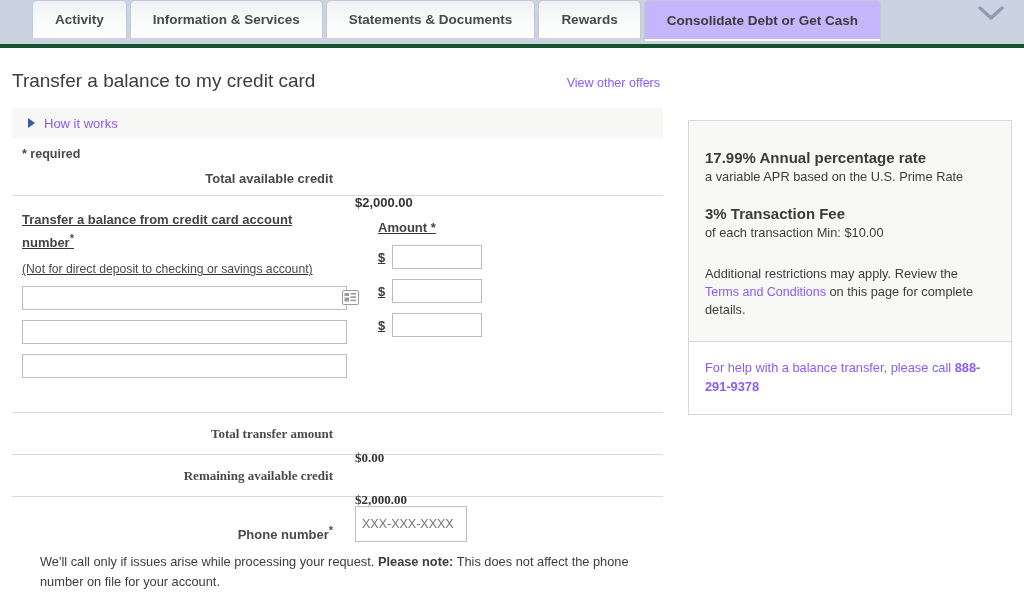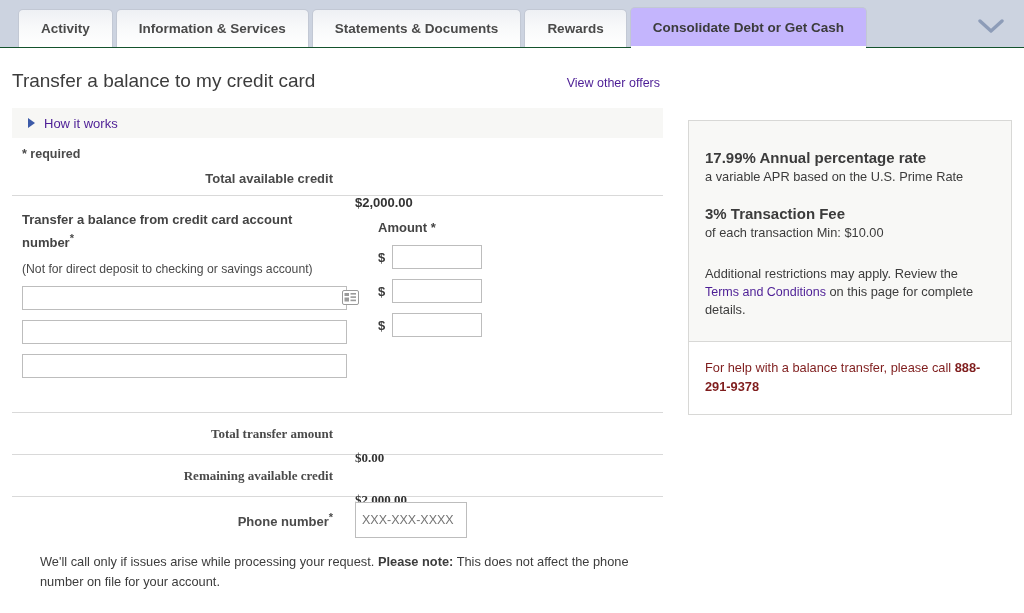--- a/index.html
+++ b/index.html
@@ -11,24 +11,24 @@
     font-family: "Liberation Sans", sans-serif;
     color: #333333;
     -webkit-font-smoothing: antialiased;
   }
 
   
   .tabbar {
     position: relative;
     height: 48px;
     background: #ccd3e0;
-    border-bottom: 1px solid #14532d;
-    padding-left: 18px;
-    display: flex;
-    align-items: flex-end;
+    border-bottom: 4px solid #14532d;
+    padding-left: 32px;
+    display: flex;
+    align-items: flex-start;
   }
   .tab {
     position: relative;
     height: 38px;
     margin-right: 3px;
     padding: 0 22px;
     display: flex;
     align-items: center;
     justify-content: center;
     font-size: 13.5px;
@@ -83,21 +83,21 @@
     padding-top: 22px;
     display: inline-block;
   }
   .title-row {
     display: flex;
     align-items: baseline;
     justify-content: space-between;
     padding-right: 2px;
   }
   .link {
-    color: #4c1d95;
+    color: #8b5cf6;
     font-size: 12.5px;
     text-decoration: none;
     cursor: pointer;
   }
 
   .howitworks {
     margin-top: 16px;
     background: #f7f7f5;
     height: 30px;
     display: flex;
@@ -159,21 +159,21 @@
     width: 300px;
   }
   .star { color: #4a4a4a; font-size: 11px; vertical-align: super; }
 
   .subnote {
     font-size: 12.2px;
     color: #4a4a4a;
     margin-top: 10px;
   }
 
-  .cols { display: flex; }
+  .cols { display: flex; text-decoration: underline; }
   .col-acct { width: 342px; }
   .col-amt  { padding-left: 14px; }
 
   .amount-head {
     font-size: 13px;
     font-weight: bold;
     color: #444444;
     margin-top: 10px;
     margin-bottom: 0;
   }
@@ -207,21 +207,21 @@
     color: #3b3b3b;
     width: 14px;
     display: inline-block;
   }
 
   .totals { margin-top: 34px; }
   .totals .kv-row { height: 41px; font-family: Liberation Serif, serif; }
 
   .phone-row {
     display: flex;
-    align-items: center;
+    align-items: flex-end;
     height: 45px;
   }
   .phone-label {
     width: 343px;
     text-align: right;
     padding-right: 22px;
     font-size: 13px;
     font-weight: bold;
     color: #4a4a4a;
   }
@@ -265,21 +265,21 @@
   }
   .rate-sub.last { margin-bottom: 24px; }
   .panel-note {
     font-size: 12.8px;
     color: #3c3c3c;
     line-height: 18px;
     margin: 0;
   }
   .panel-help {
     font-size: 12.8px;
-    color: #7f1d1d;
+    color: #8b5cf6;
     line-height: 19px;
     margin: 0;
   }
   .panel-help b { font-weight: bold; }
 </style>
 </head>
 <body>
 
 <div class="tabbar">
   <div class="tab">

